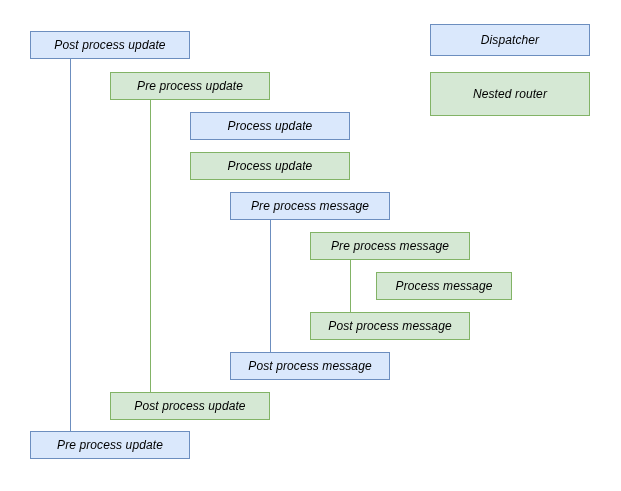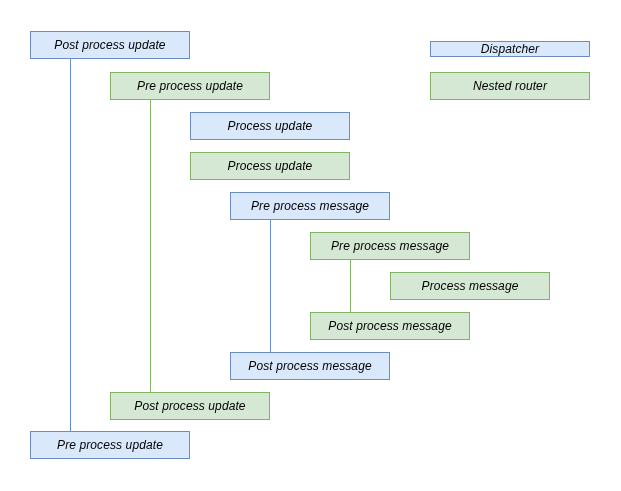--- a/index.html
+++ b/index.html
@@ -60,23 +60,23 @@
       <div class="edge blue" style="left: 270px; top: 220px; height: 133px;"></div>
       <div class="edge green" style="left: 350px; top: 260px; height: 53px;"></div>
     </div>
   <div id="nodes-layer">
       <div class="node dispatcher" style="left: 30px; top: 431px; width: 160px; height: 28px;">Pre process update</div>
       <div class="node router" style="left: 110px; top: 72px; width: 160px; height: 28px;">Pre process update</div>
       <div class="node dispatcher" style="left: 190px; top: 112px; width: 160px; height: 28px;">Process update</div>
       <div class="node router" style="left: 190px; top: 152px; width: 160px; height: 28px;">Process update</div>
       <div class="node dispatcher" style="left: 230px; top: 192px; width: 160px; height: 28px;">Pre process message</div>
       <div class="node router" style="left: 310px; top: 232px; width: 160px; height: 28px;">Pre process message</div>
-      <div class="node router" style="left: 390px; top: 272px; width: 160px; height: 28px;">Process message</div>
+      <div class="node router" style="left: 376px; top: 272px; width: 136px; height: 28px;">Process message</div>
       <div class="node router" style="left: 310px; top: 312px; width: 160px; height: 28px;">Post process message</div>
       <div class="node dispatcher" style="left: 230px; top: 352px; width: 160px; height: 28px;">Post process message</div>
       <div class="node router" style="left: 110px; top: 392px; width: 160px; height: 28px;">Post process update</div>
       <div class="node dispatcher" style="left: 30px; top: 31px; width: 160px; height: 28px;">Post process update</div>
     </div>
   <div id="legend-layer">
-      <div class="node dispatcher" style="left: 430px; top: 41px; width: 160px; height: 16px;">Dispatcher</div>
-      <div class="node router" style="left: 430px; top: 72px; width: 160px; height: 28px;">Nested router</div>
+      <div class="node dispatcher" style="left: 430px; top: 24px; width: 160px; height: 32px;">Dispatcher</div>
+      <div class="node router" style="left: 430px; top: 72px; width: 160px; height: 44px;">Nested router</div>
     </div>
 </div>
 
 </body></html>

